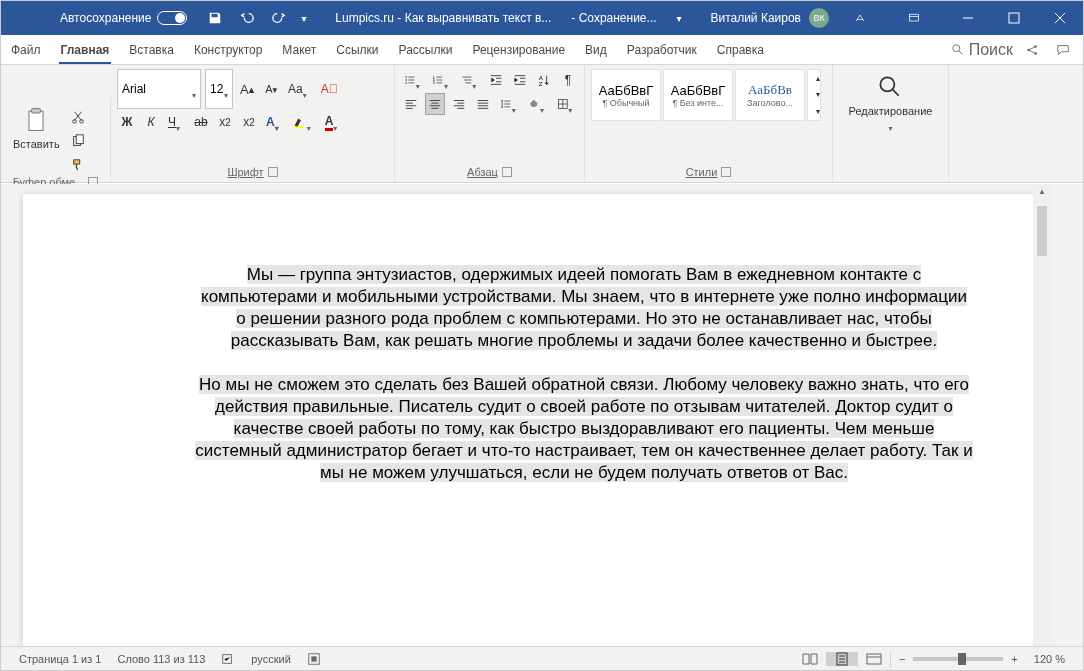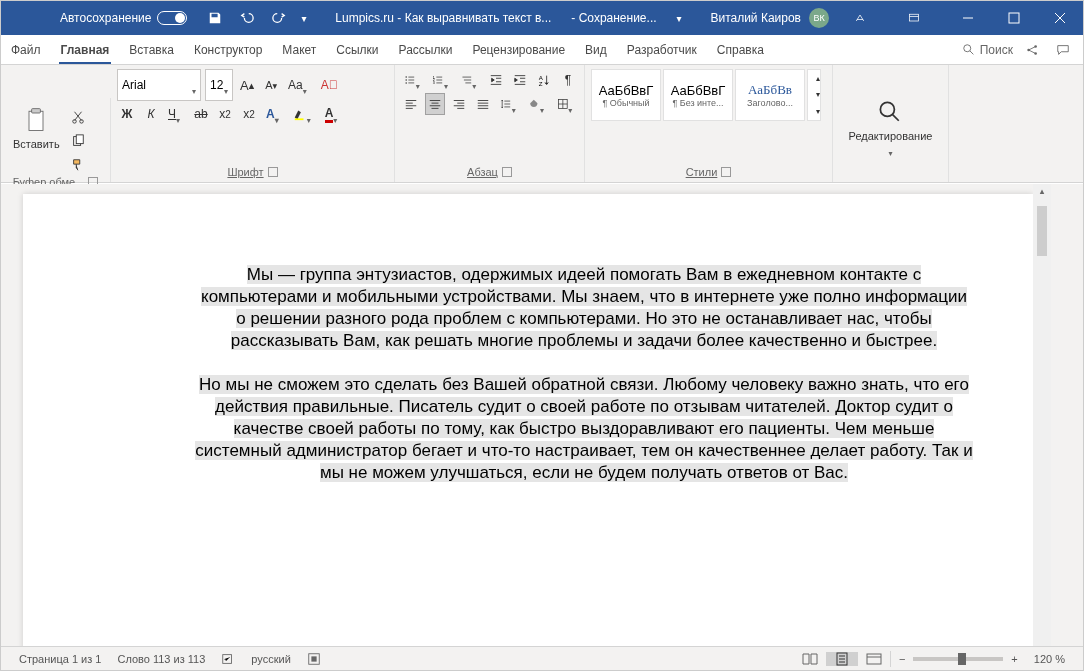--- a/index.html
+++ b/index.html
@@ -15,33 +15,33 @@
 .titlebar .user { display: flex; align-items: center; gap: 8px; padding: 0 8px; }
 .avt { width: 20px; height: 20px; background: #7ba88a; border-radius: 50%; display: flex; align-items: center; justify-content: center; font-size: 9px; color: #fff; }
 .winbtn { width: 46px; height: 34px; display: flex; align-items: center; justify-content: center; }
 .winbtn svg { width: 12px; height: 12px; stroke: #fff; fill: none; stroke-width: 1; }
 .tabbar { height: 30px; background: #fff; display: flex; align-items: stretch; border-bottom: 1px solid #d4d4d4; }
 .tabbar .tab { padding: 0 10px; display: flex; align-items: center; font-size: 12px; color: #4a4a4a; }
 .tabbar .tab.active { font-weight: 600; position: relative; }
 .tabbar .tab.active::after { content: ""; position: absolute; bottom: 0; left: 8px; right: 8px; height: 2px; background: #2b579a; }
 .tabbar .spacer { flex: 1; }
 .tabbar .right { display: flex; align-items: center; gap: 10px; padding: 0 10px; }
-.tabbar .search { display: flex; align-items: center; gap: 4px; font-size: 12px; color: #666; }
+.tabbar .search { display: flex; align-items: center; gap: 4px; font-size: 16px; color: #666; }
 .ribbon { height: 118px; background: #f3f2f1; border-bottom: 1px solid #d4d4d4; display: flex; }
 .group { border-right: 1px solid #e1e1e1; padding: 4px 6px 2px 6px; display: flex; flex-direction: column; justify-content: space-between; }
 .group-label { text-align: center; font-size: 11px; color: #666; display: flex; align-items: center; justify-content: center; gap: 4px; padding-bottom: 2px; text-decoration: underline; }
 .group-label .launcher { width: 10px; height: 10px; border: 1px solid #999; position: relative; }
 .group-body { display: flex; flex-direction: column; gap: 2px; }
 .row { display: flex; align-items: center; gap: 4px; }
 .btn { min-width: 20px; height: 22px; display: flex; align-items: center; justify-content: center; padding: 0 2px; border: 1px solid transparent; font-size: 12px; color: #333; }
 .btn svg { width: 14px; height: 14px; }
 .btn.active { background: #d0d0d0; border-color: #a0a0a0; }
 .bigbtn { display: flex; flex-direction: column; align-items: center; justify-content: center; padding: 4px 6px; gap: 4px; font-size: 11px; color: #333; text-align: center; }
 .bigbtn svg { width: 28px; height: 28px; }
-.fontbox { height: 32px; border: 1px solid #c8c6c4; background: #fff; font-size: 12px; padding: 0 4px; display: flex; align-items: center; text-align: right; }
+.fontbox { height: 40px; border: 1px solid #c8c6c4; background: #fff; font-size: 12px; padding: 0 4px; display: flex; align-items: center; text-align: right; }
 .fontname { width: 84px; }
 .fontsize { width: 28px; }
 .dd { width: 8px; height: 4px; }
 .dd::before { content: "▾"; font-size: 8px; color: #666; }
 .styles-gallery { display: flex; gap: 2px; }
 .style-item { width: 70px; height: 52px; border: 1px solid #e1e1e1; background: #fff; display: flex; flex-direction: column; align-items: center; justify-content: center; font-size: 9px; color: #666; }
 .style-item .preview { font-size: 13px; color: #000; }
 .style-item.blue .preview { color: #2b579a; font-family: Liberation Serif, serif; }
 .doc-area { position: absolute; top: 183px; left: 0; right: 0; bottom: 24px; background: #f3f2f1; display: flex; }
 .page { background: #fff; margin: 10px 0 0 22px; width: 1010px; height: 470px; box-shadow: 0 0 6px rgba(0,0,0,0.15); padding: 70px 60px 0 172px; overflow: hidden; }
@@ -368,21 +368,21 @@
         </div>
       </div>
     </div>
     <div class="group-label">
         <span>Стили</span>
         <span class="launcher"></span>
       </div>
   </div>
 
   <div class="group" style="width:116px;">
-    <div class="group-body" style="align-items:center;justify-content:center;flex:1;">
+    <div class="group-body" style="align-items:center;flex:1;">
       <div class="bigbtn">
         <svg viewBox="0 0 32 32">
             <circle cx="13" cy="13" r="8" fill="none" stroke="#333" stroke-width="2"></circle>
             <path stroke="#333" stroke-width="2" d="M19 19l7 7"></path>
           </svg>
         <span>Редактирование</span>
         <span class="dd"></span>
       </div>
     </div>
     <div class="group-label"></div>

